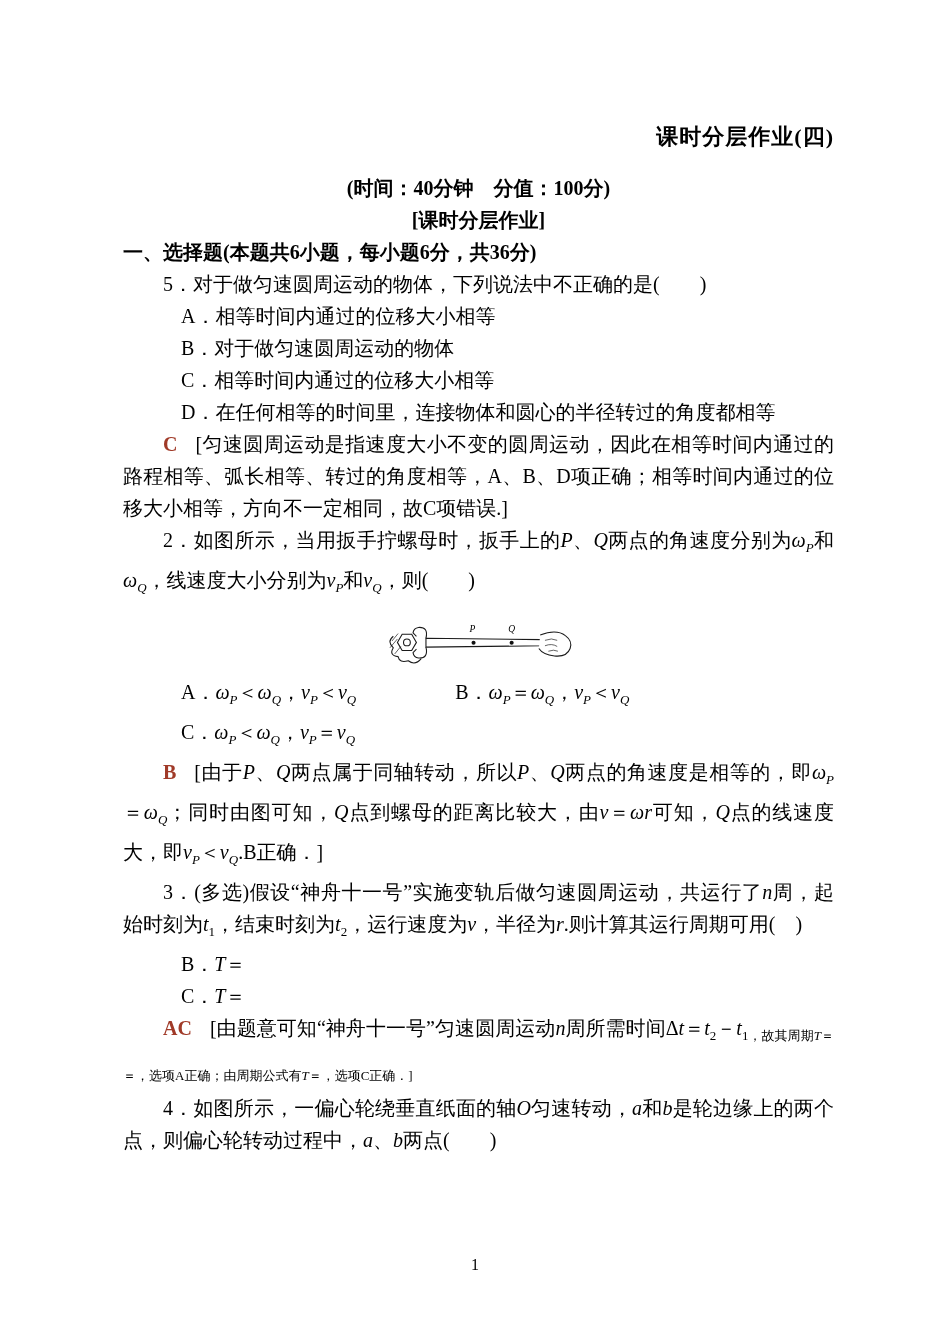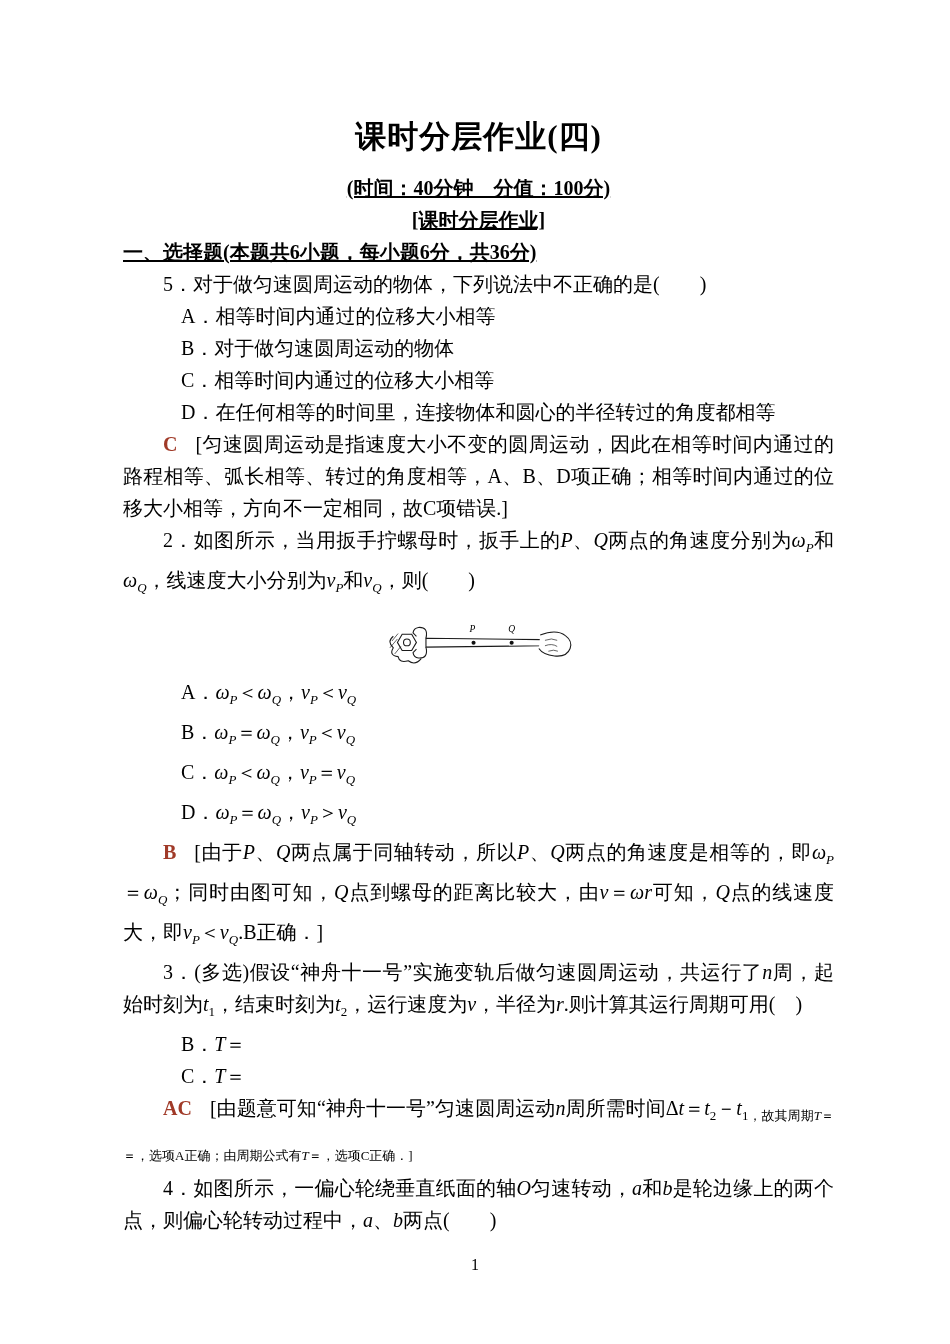--- a/index.html
+++ b/index.html
@@ -17,33 +17,33 @@
     background: #ffffff;
   }
   .content {
     position: absolute;
     left: 123px; right: 116px; top: 116px;
     font-size: 20px;
     line-height: 32px;
     text-align: justify;
   }
   .title {
-    font-size: 31px;
+    font-size: 22px;
     line-height: 42px;
     font-weight: 700;
-    text-align: center;
+    text-align: right;
     margin: 0 0 14px 0;
     letter-spacing: 1px;
   }
   p { margin: 0; }
   .center { text-align: center; }
-  .bold { font-weight: 700; text-decoration: underline; }
+  .bold { font-weight: 700; }
   .para { text-indent: 2em; }
   .opt { padding-left: 2.9em; }
-  .opt-row { display: flex; padding-left: 2.9em; flex-direction: column; }
+  .opt-row { display: flex; padding-left: 2.9em; }
   .opt-cell { display: block; flex: 1; }
   .opt-cell:first-child { width: 42%; flex: 0 0 42%; }
   .ans {
     color: var(--ans-color, #a03a28);
     font-weight: 700;
     margin-right: 0.9em;
   }
   .fig {
     margin: 6px 0 4px 0;
     text-align: center;
@@ -98,21 +98,20 @@
         <text x="193" y="32" font-size="14" font-style="italic" fill="#000">Q</text>
       </svg>
     </figure>
 
     <div class="opt-row">
       <span class="opt-cell">A．<i>ω</i><sub><i>P</i></sub>＜<i>ω</i><sub><i>Q</i></sub>，<i>v</i><sub><i>P</i></sub>＜<i>v</i><sub><i>Q</i></sub></span>
       <span class="opt-cell">B．<i>ω</i><sub><i>P</i></sub>＝<i>ω</i><sub><i>Q</i></sub>，<i>v</i><sub><i>P</i></sub>＜<i>v</i><sub><i>Q</i></sub></span>
     </div>
     <div class="opt-row">
       <span class="opt-cell">C．<i>ω</i><sub><i>P</i></sub>＜<i>ω</i><sub><i>Q</i></sub>，<i>v</i><sub><i>P</i></sub>＝<i>v</i><sub><i>Q</i></sub></span>
-      <span class="opt-cell">D．<i>ω</i><sub><i>P</i></sub>＝<i>ω</i><sub><i>Q</i></sub>，<i>v</i><sub><i>P</i></sub>＞<i>v</i><sub><i>Q</i></sub></span>
     </div>
     <p class="para"><span class="ans">B</span><span>[由于<i>P</i>、<i>Q</i>两点属于同轴转动，所以<i>P</i>、<i>Q</i>两点的角速度是相等的，即<i>ω</i><sub><i>P</i></sub>＝<i>ω</i><sub><i>Q</i></sub>；同时由图可知，<i>Q</i>点到螺母的距离比较大，由<i>v</i>＝<i>ωr</i>可知，<i>Q</i>点的线速度大，即<i>v</i><sub><i>P</i></sub>＜<i>v</i><sub><i>Q</i></sub>.B正确．]</span></p>
 
     <p class="para">3．(多选)假设“神舟十一号”实施变轨后做匀速圆周运动，共运行了<i>n</i>周，起始时刻为<i>t</i><sub>1</sub>，结束时刻为<i>t</i><sub>2</sub>，运行速度为<i>v</i>，半径为<i>r</i>.则计算其运行周期可用(　)</p>
     <div class="opt-row">
       <span class="opt-cell">B．<i>T</i>＝</span>
     </div>
     <div class="opt-row">
       <span class="opt-cell">C．<i>T</i>＝</span>
     </div>

